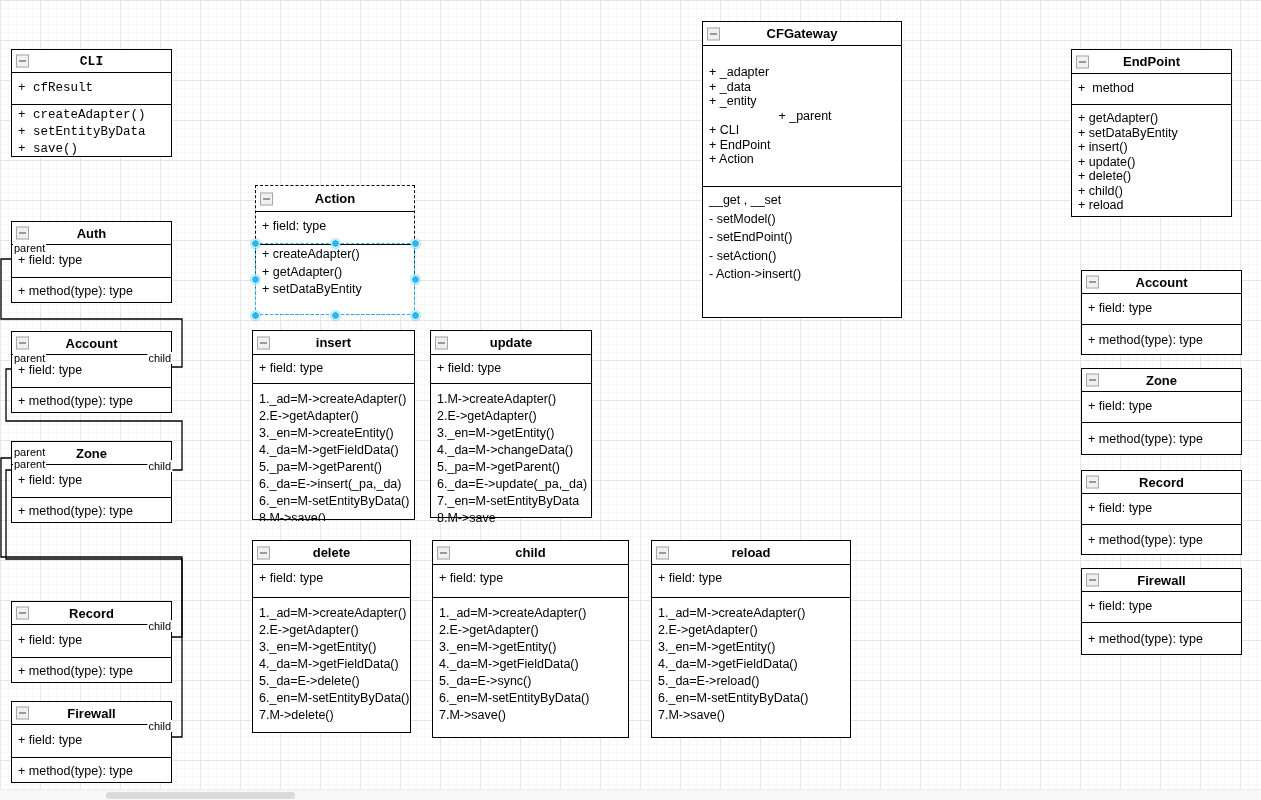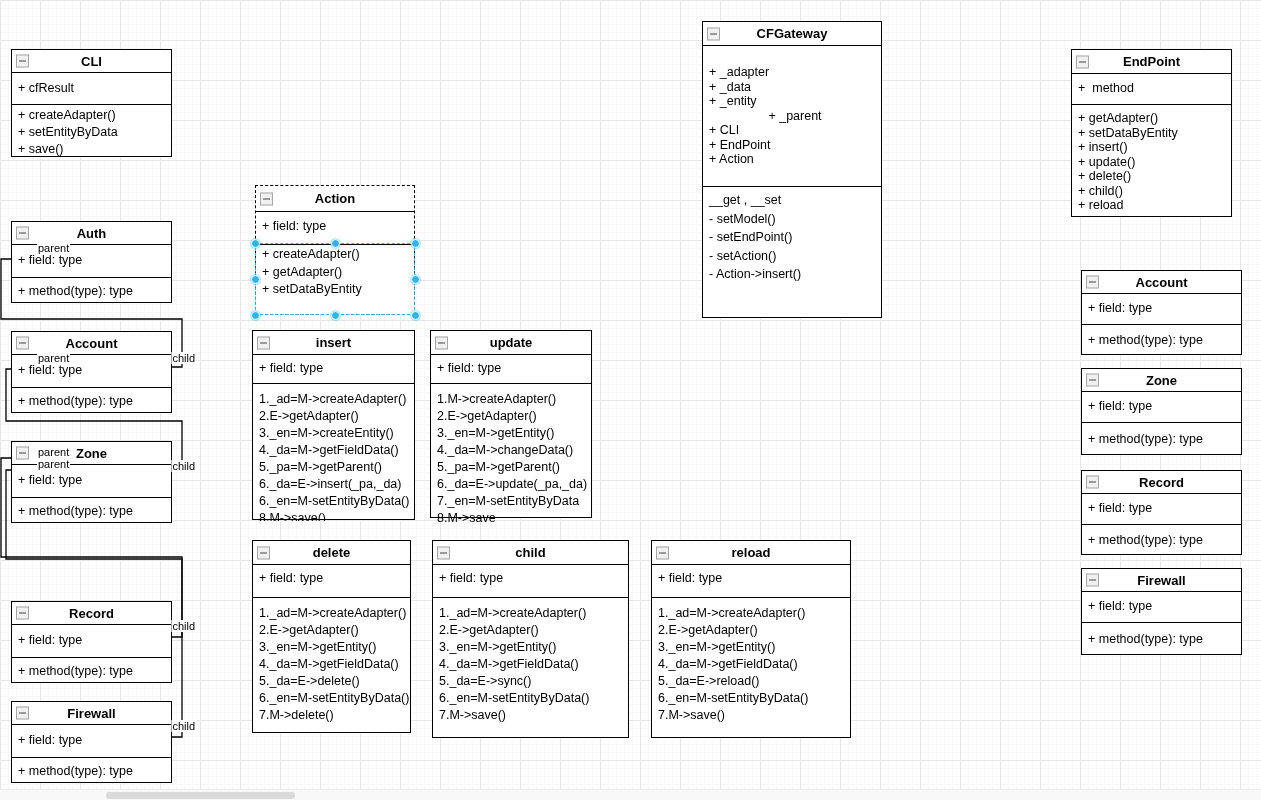--- a/index.html
+++ b/index.html
@@ -18,38 +18,38 @@
   .uml-class{position:absolute;background:#ffffff;border:1px solid #000000;box-sizing:border-box;z-index:2;}
   .uml-class.dashed{border-style:dashed;}
   .title-bar{position:relative;display:flex;align-items:center;justify-content:center;
     border-bottom:1px solid #000000;font-weight:bold;font-size:13px;color:#000;box-sizing:border-box;}
   .collapse{position:absolute;left:4px;top:50%;transform:translateY(-50%);width:13px;height:13px;
     background:#f0f0f0;border:1px solid #a6a6a6;box-sizing:border-box;}
   .collapse::after{content:"";position:absolute;left:2px;right:2px;top:5px;height:1px;background:#444;}
   .sec{box-sizing:border-box;padding-left:6px;font-size:12.5px;color:#000;overflow:hidden;}
   .sec.divided{border-top:1px solid #000000;}
   .line{white-space:pre;}
-  .edge-label{position:absolute;background:#ffffff;font-size:11px;line-height:12px;padding:0 1px;z-index:4;color:#000;margin-left:24px;}
+  .edge-label{position:absolute;background:#ffffff;font-size:11px;line-height:12px;padding:0 1px;z-index:4;color:#000;}
   .sel-rect{position:absolute;border:1px dashed #29b6f2;box-sizing:border-box;z-index:6;pointer-events:none;}
   .handle{position:absolute;width:9px;height:9px;border-radius:50%;background:#29b6f2;
     border:1px solid #ffffff;box-sizing:border-box;z-index:7;box-shadow:0 0 0 1px rgba(41,182,242,.35);}
   .scroll-track{position:absolute;box-sizing:border-box;background:#f8f8f8;border-top:1px solid #ececec;z-index:9;}
   .scroll-thumb{position:absolute;background:#dadada;border-radius:3px;z-index:10;}
 </style>
 </head>
 <body>
 
 <div id="canvas">
     <svg id="wires" width="1261" height="800">
       <polyline points="11,259 1,259 1,319 182,319 182,367 172,367" fill="none" stroke="#000000" stroke-width="1.3"></polyline>
       <polyline points="11,369 6,369 6,421 182,421 182,470 172,470" fill="none" stroke="#000000" stroke-width="1.3"></polyline>
       <polyline points="11,458 1,458 1,557 182,557 182,637 172,637" fill="none" stroke="#000000" stroke-width="1.3"></polyline>
       <polyline points="11,470 6,470 6,559 182,559 182,737 172,737" fill="none" stroke="#000000" stroke-width="1.3"></polyline>
     </svg>
-    <div class="uml-class" style="left: 11px; top: 49px; width: 161px; height: 108px;">
+    <div class="uml-class" style="left: 11px; top: 49px; width: 161px; height: 108px; font-family: Liberation Mono, monospace;">
       <div class="title-bar" style="height: 23px;">
         <div class="collapse"></div>
         <div>CLI</div>
       </div>
       <div class="sec" style="height: 31px; padding-top: 7px;">
         <div class="line" style="line-height: 17px;">+ cfResult</div>
       </div>
       <div class="sec divided" style="height: 54px; padding-top: 2px;">
         <div class="line" style="line-height: 17px;">+ createAdapter()</div>
         <div class="line" style="line-height: 17px;">+ setEntityByData</div>
@@ -215,21 +215,21 @@
       <div class="sec divided" style="height: 142px; padding-top: 7px;">
         <div class="line" style="line-height: 17px;">1._ad=M-&gt;createAdapter()</div>
         <div class="line" style="line-height: 17px;">2.E-&gt;getAdapter()</div>
         <div class="line" style="line-height: 17px;">3._en=M-&gt;getEntity()</div>
         <div class="line" style="line-height: 17px;">4._da=M-&gt;getFieldData()</div>
         <div class="line" style="line-height: 17px;">5._da=E-&gt;reload()</div>
         <div class="line" style="line-height: 17px;">6._en=M-setEntityByData()</div>
         <div class="line" style="line-height: 17px;">7.M-&gt;save()</div>
       </div>
     </div>
-    <div class="uml-class" style="left: 702px; top: 21px; width: 180px; height: 297px;">
+    <div class="uml-class" style="left: 702px; top: 21px; width: 200px; height: 297px;">
       <div class="title-bar" style="height: 24px;">
         <div class="collapse"></div>
         <div>CFGateway</div>
       </div>
       <div class="sec" style="height: 140px; padding-top: 19px;">
         <div class="line" style="line-height: 14.5px;">+ _adapter</div>
         <div class="line" style="line-height: 14.5px;">+ _data</div>
         <div class="line" style="line-height: 14.5px;">+ _entity</div>
         <div class="line" style="line-height: 14.5px; text-align: center;">+ _parent</div>
         <div class="line" style="line-height: 14.5px;">+ CLI</div>

